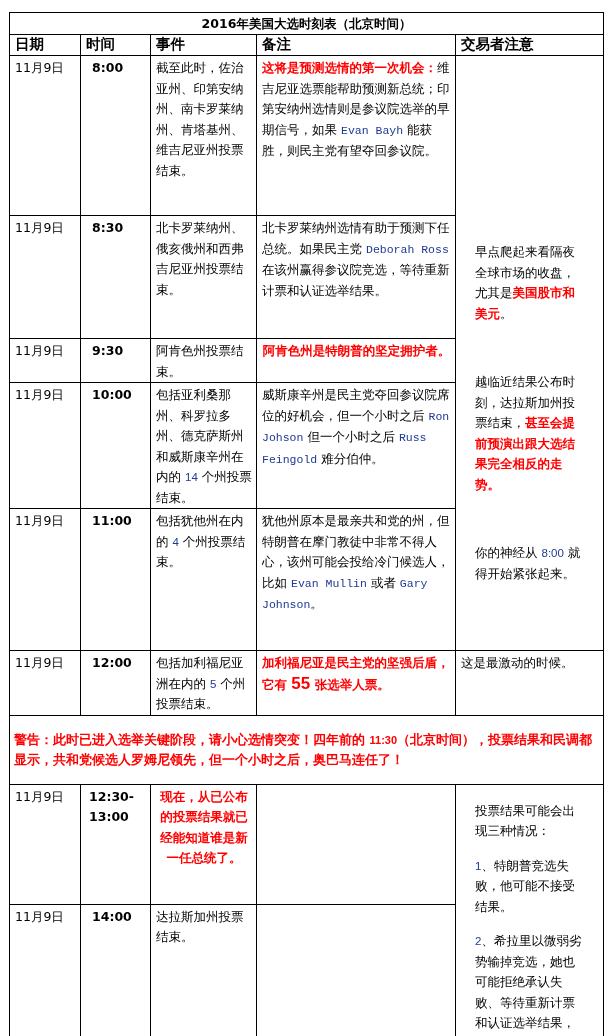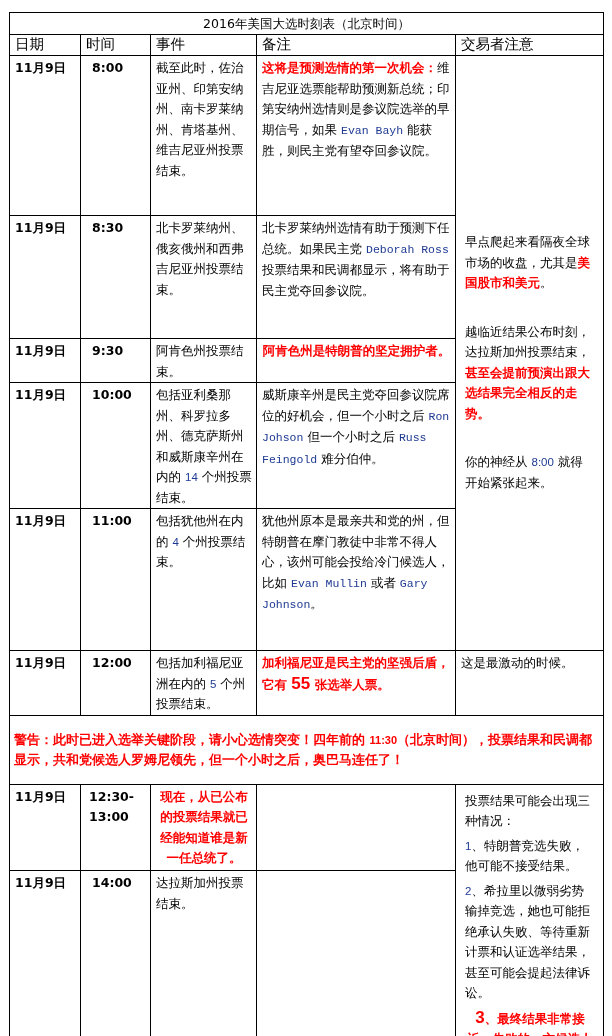--- a/index.html
+++ b/index.html
@@ -2,30 +2,30 @@
 <html><head>
 <meta charset="utf-8">
 <style>
   html, body { margin: 0; padding: 0; background: #ffffff; }
   body { width: 612px; height: 1036px; position: relative; overflow: hidden;
          font-family: "DejaVu Sans", "Liberation Sans", sans-serif; color: #000; }
   table.sched { position: absolute; left: 9px; top: 12px; width: 594px;
                 border-collapse: collapse; table-layout: fixed; }
   table.sched td { border: 1.5px solid #000; vertical-align: top; padding: 2px 4px 0 5px;
                    font-size: 12.5px; line-height: 20.5px; }
-  .title-cell { text-align: center; font-weight: normal; font-size: 12.5px !important;
+  .title-cell { text-align: center; font-weight: bold; font-size: 12.5px !important;
                 line-height: 19px !important; padding: 1px 0 !important; }
-  .hdr td { font-size: 14.5px !important; line-height: 19px !important; padding: 0 5px !important; font-weight: normal; }
-  .date { font-weight: bold; font-size: 12px; }
+  .hdr td { font-size: 14.5px !important; line-height: 19px !important; padding: 0 5px !important; font-weight: bold; }
+  .date { font-weight: normal; font-size: 12px; }
   .time { font-weight: bold; font-size: 11px; padding-left: 11px !important; }
   .red { color: #ff0000; font-weight: bold; text-align: center; }
   .en { color: #1f3a93; font-family: Liberation Mono, monospace; font-size: 11.5px; }
   .warn td { color: #ff0000; font-weight: bold; font-size: 13px !important; line-height: 19.5px !important; padding: 14px 4px !important; }
   .warn .en-red { color: #ff0000; font-family: "Liberation Sans", sans-serif; font-size: 11px; }
-  .trader p { margin: 4px; }
+  .trader p { margin: 14px; }
   .trader .gap { height: 20px; }
   .num-blue { color: #1f3a93; font-family: "Liberation Sans", sans-serif; font-size: 11.5px; }
   .num-bold-red { color: #ff0000; font-weight: bold; font-family: "Liberation Sans", sans-serif; font-size: 17px; }
 </style>
 </head>
 <body>
 
 <table class="sched">
   <colgroup>
     <col style="width:71px">
@@ -57,21 +57,21 @@
       <p><span>越临近结果公布时刻，达拉斯加州投票结束，</span><span class="red">甚至会提前预演出跟大选结果完全相反的走势</span><span class="red">。</span></p>
       <div class="gap"></div>
       <p><span>你的神经从 </span><span class="num-blue">8:00</span><span> 就得开始紧张起来。</span></p>
     </td>
   </tr>
 
   <tr style="height:123px">
     <td class="date">11月9日</td>
     <td class="time">8:30</td>
     <td>北卡罗莱纳州、俄亥俄州和西弗吉尼亚州投票结束。</td>
-    <td><span>北卡罗莱纳州选情有助于预测下任总统。如果民主党 </span><span class="en">Deborah Ross</span><span> 投票结果和民调都显示，将有助于民主党夺回参议院。</span></td>
+    <td><span>北卡罗莱纳州选情有助于预测下任总统。如果民主党 </span><span class="en">Deborah Ross</span><span> 在该州赢得参议院竞选，等待重新计票和认证选举结果。</span></td>
   </tr>
 
   <tr style="height:39px">
     <td class="date">11月9日</td>
     <td class="time">9:30</td>
     <td>阿肯色州投票结束。</td>
     <td class="red">阿肯色州是特朗普的坚定拥护者。</td>
   </tr>
 
   <tr style="height:121px">

